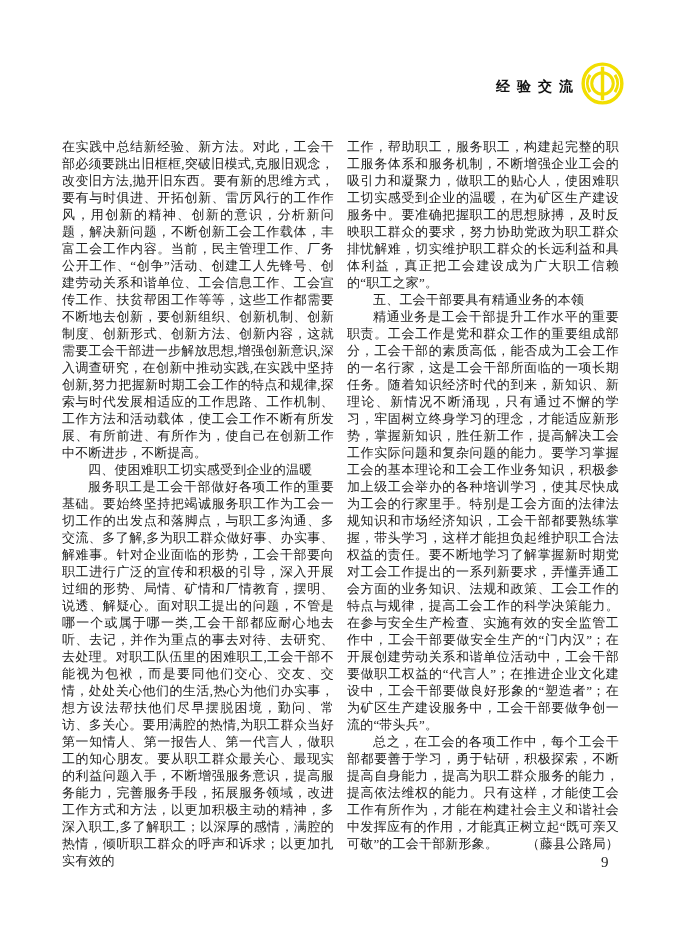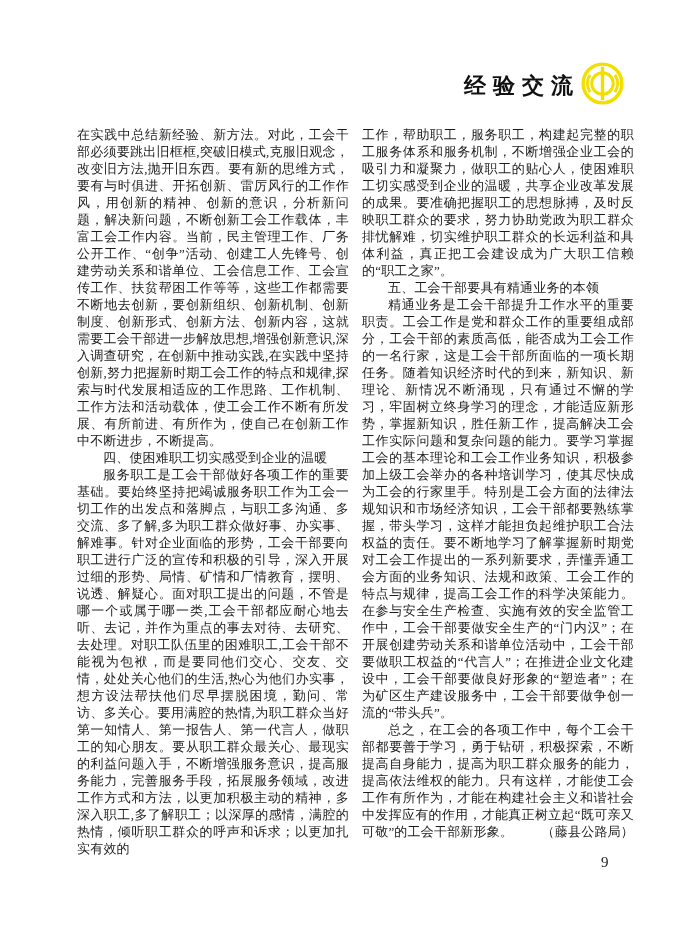--- a/index.html
+++ b/index.html
@@ -17,42 +17,41 @@
   .header {
     position: absolute;
     top: 62px;
     right: 56px;
     display: flex;
     align-items: center;
   }
   .header-title {
     font-family: "Liberation Sans", "DejaVu Sans", sans-serif;
     font-weight: bold;
-    font-size: 22px;
+    font-size: 14px;
     letter-spacing: 7px;
     color: #111111;
     white-space: nowrap;
     line-height: 1;
     padding-top: 4px;
   }
   .logo {
     width: 43px;
     height: 43px;
     margin-left: 1px;
     flex: 0 0 auto;
   }
 
   .content {
     position: absolute;
-    top: 126px;
+    top: 138px;
     left: 62px;
     width: 557px;
     display: flex;
     gap: 13px;
-    margin-left: 15px;
   }
   .column {
     width: 272px;
     font-size: 13px;
     line-height: 17px;
     text-align: justify;
     text-align-last: left;
     letter-spacing: 0.2px;
   }
   .column p { margin: 0; }
@@ -90,21 +89,21 @@
     </svg>
   </div>
 
   <div class="content">
     <div class="column">
         <p class="continuation">在实践中总结新经验、新方法。对此，工会干部必须要跳出旧框框,突破旧模式,克服旧观念，改变旧方法,抛开旧东西。要有新的思维方式，要有与时俱进、开拓创新、雷厉风行的工作作风，用创新的精神、创新的意识，分析新问题，解决新问题，不断创新工会工作载体，丰富工会工作内容。当前，民主管理工作、厂务公开工作、“创争”活动、创建工人先锋号、创建劳动关系和谐单位、工会信息工作、工会宣传工作、扶贫帮困工作等等，这些工作都需要不断地去创新，要创新组织、创新机制、创新制度、创新形式、创新方法、创新内容，这就需要工会干部进一步解放思想,增强创新意识,深入调查研究，在创新中推动实践,在实践中坚持创新,努力把握新时期工会工作的特点和规律,探索与时代发展相适应的工作思路、工作机制、工作方法和活动载体，使工会工作不断有所发展、有所前进、有所作为，使自己在创新工作中不断进步，不断提高。</p>
         <p class="heading">四、使困难职工切实感受到企业的温暖</p>
         <p class="paragraph">服务职工是工会干部做好各项工作的重要基础。要始终坚持把竭诚服务职工作为工会一切工作的出发点和落脚点，与职工多沟通、多交流、多了解,多为职工群众做好事、办实事、解难事。针对企业面临的形势，工会干部要向职工进行广泛的宣传和积极的引导，深入开展过细的形势、局情、矿情和厂情教育，摆明、说透、解疑心。面对职工提出的问题，不管是哪一个或属于哪一类,工会干部都应耐心地去听、去记，并作为重点的事去对待、去研究、去处理。对职工队伍里的困难职工,工会干部不能视为包袱，而是要同他们交心、交友、交情，处处关心他们的生活,热心为他们办实事，想方设法帮扶他们尽早摆脱困境，勤问、常访、多关心。要用满腔的热情,为职工群众当好第一知情人、第一报告人、第一代言人，做职工的知心朋友。要从职工群众最关心、最现实的利益问题入手，不断增强服务意识，提高服务能力，完善服务手段，拓展服务领域，改进工作方式和方法，以更加积极主动的精神，多深入职工,多了解职工；以深厚的感情，满腔的热情，倾听职工群众的呼声和诉求；以更加扎实有效的</p>
       </div>
     <div class="column">
-        <p class="continuation">工作，帮助职工，服务职工，构建起完整的职工服务体系和服务机制，不断增强企业工会的吸引力和凝聚力，做职工的贴心人，使困难职工切实感受到企业的温暖，共享企业改革发展的成果。要准确把握职工的思想脉搏，及时反映职工群众的要求，努力协助党政为职工群众排忧解难，切实维护职工群众的长远利益和具体利益，真正把工会建设成为广大职工信赖的“职工之家”。</p>
+        <p class="continuation">工作，帮助职工，服务职工，构建起完整的职工服务体系和服务机制，不断增强企业工会的吸引力和凝聚力，做职工的贴心人，使困难职工切实感受到企业的温暖，在为矿区生产建设服务中。要准确把握职工的思想脉搏，及时反映职工群众的要求，努力协助党政为职工群众排忧解难，切实维护职工群众的长远利益和具体利益，真正把工会建设成为广大职工信赖的“职工之家”。</p>
         <p class="heading">五、工会干部要具有精通业务的本领</p>
         <p class="paragraph">精通业务是工会干部提升工作水平的重要职责。工会工作是党和群众工作的重要组成部分，工会干部的素质高低，能否成为工会工作的一名行家，这是工会干部所面临的一项长期任务。随着知识经济时代的到来，新知识、新理论、新情况不断涌现，只有通过不懈的学习，牢固树立终身学习的理念，才能适应新形势，掌握新知识，胜任新工作，提高解决工会工作实际问题和复杂问题的能力。要学习掌握工会的基本理论和工会工作业务知识，积极参加上级工会举办的各种培训学习，使其尽快成为工会的行家里手。特别是工会方面的法律法规知识和市场经济知识，工会干部都要熟练掌握，带头学习，这样才能担负起维护职工合法权益的责任。要不断地学习了解掌握新时期党对工会工作提出的一系列新要求，弄懂弄通工会方面的业务知识、法规和政策、工会工作的特点与规律，提高工会工作的科学决策能力。在参与安全生产检查、实施有效的安全监管工作中，工会干部要做安全生产的“门内汉”；在开展创建劳动关系和谐单位活动中，工会干部要做职工权益的“代言人”；在推进企业文化建设中，工会干部要做良好形象的“塑造者”；在为矿区生产建设服务中，工会干部要做争创一流的“带头兵”。</p>
         <p class="paragraph">总之，在工会的各项工作中，每个工会干部都要善于学习，勇于钻研，积极探索，不断提高自身能力，提高为职工群众服务的能力，提高依法维权的能力。只有这样，才能使工会工作有所作为，才能在构建社会主义和谐社会中发挥应有的作用，才能真正树立起“既可亲又可敬”的工会干部新形象。<span class="attribution">（藤县公路局）</span></p>
       </div>
   </div>
 
   <div class="page-number">9</div>
 
 </div>
 

